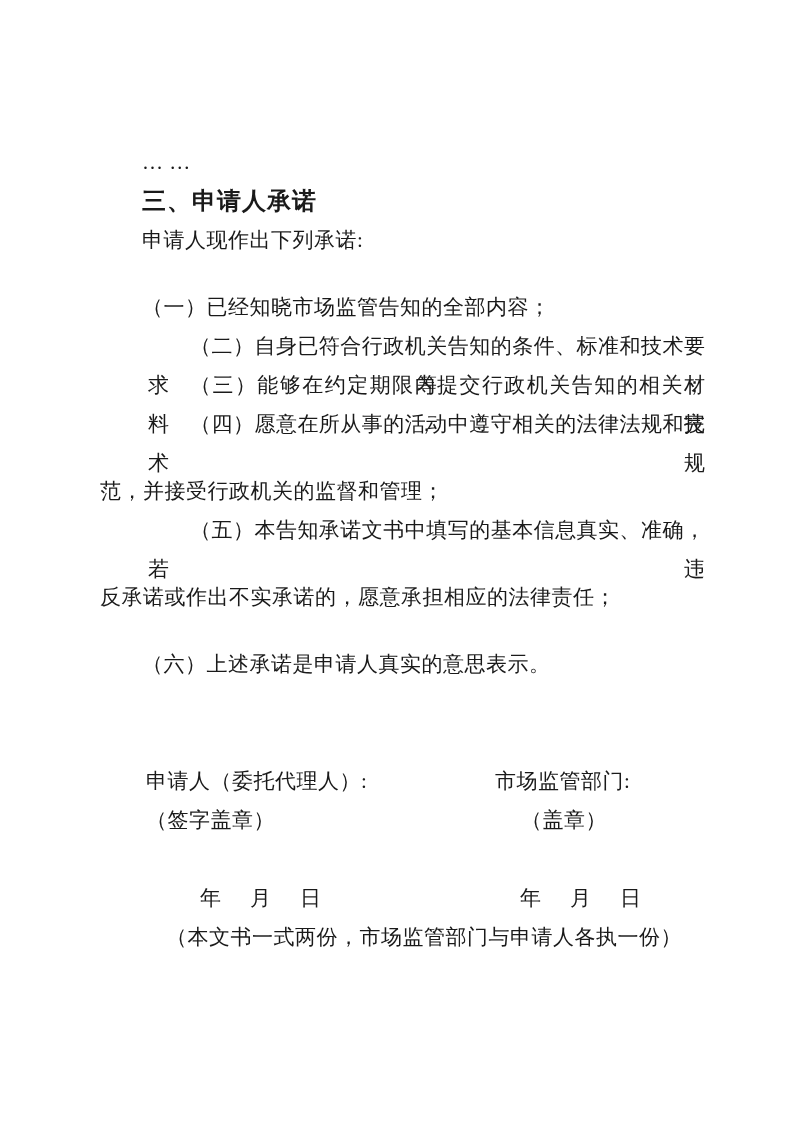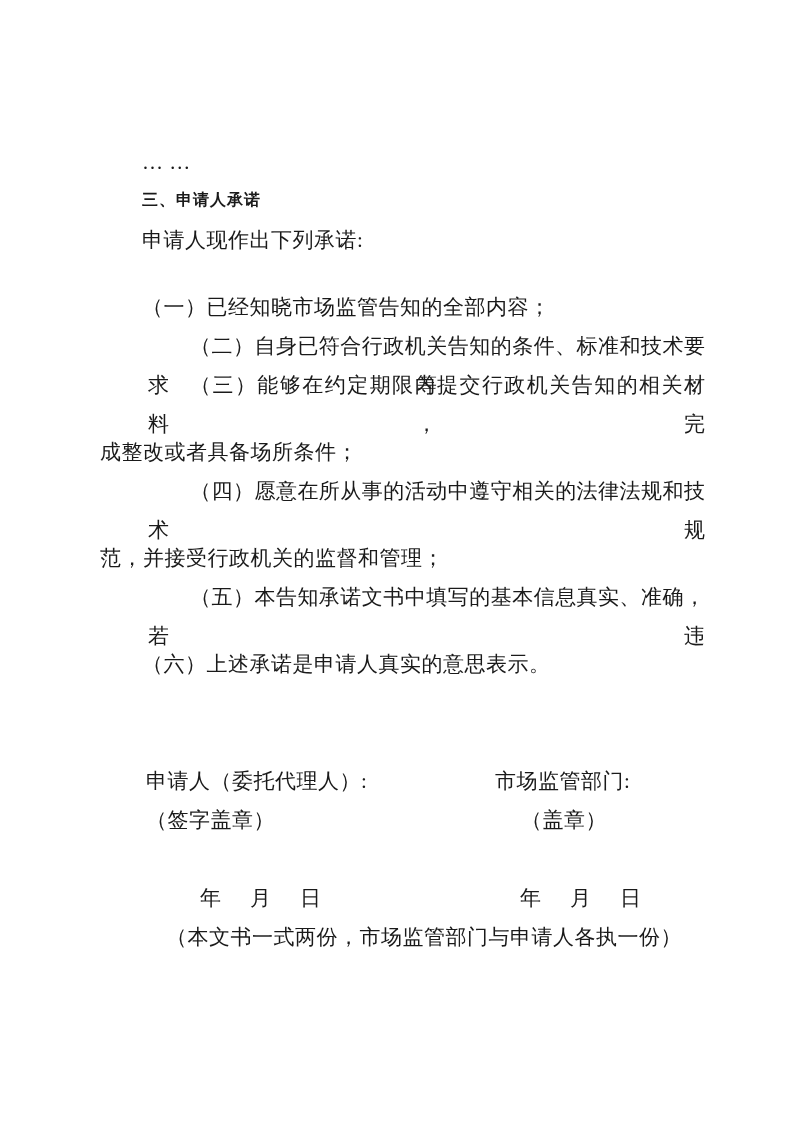--- a/index.html
+++ b/index.html
@@ -29,23 +29,23 @@
   .wrap { white-space: normal; margin-top: 28px; }
   .indent { text-indent: 42px; }
   .fill {
     white-space: normal;
     text-align: justify;
     text-align-last: justify;
     letter-spacing: 0;
     margin-left: 48px;
   }
   .heading {
-    font-family: Liberation Mono, monospace;
+    font-family: Liberation Serif, serif;
     font-weight: bold;
-    font-size: 16px;
+    font-size: 24px;
     letter-spacing: 1px;
   }
   .abs { position: absolute; top: 0; }
   .pos-sig-left   { left: 46px; }
   .pos-sig-right  { left: 395px; text-align: right; }
   .pos-seal-left  { left: 46px; text-align: right; }
   .pos-seal-right { left: 421px; }
   .pos-date-left  { left: 100px; }
   .pos-date-right { left: 420px; }
   .pos-note       { left: 66px; }
@@ -61,26 +61,26 @@
 
     <div class="line indent heading">三、申请人承诺</div>
 
     <div class="line indent">申请人现作出下列承诺:</div>
 
     <div class="line indent wrap">（一）已经知晓市场监管告知的全部内容；</div>
 
     <div class="line indent fill">（二）自身已符合行政机关告知的条件、标准和技术要求等；</div>
 
     <div class="line indent fill">（三）能够在约定期限内提交行政机关告知的相关材料，完</div>
-    <div class="line wrap">成整改或者具备场所条件；</div>
 
     <div class="line indent fill">（四）愿意在所从事的活动中遵守相关的法律法规和技术规</div>
     <div class="line wrap">范，并接受行政机关的监督和管理；</div>
 
     <div class="line indent fill">（五）本告知承诺文书中填写的基本信息真实、准确，若违</div>
+    <div class="line wrap">反承诺或作出不实承诺的，愿意承担相应的法律责任；</div>
 
     <div class="line indent wrap">（六）上述承诺是申请人真实的意思表示。</div>
 
     <div class="line"></div>
     <div class="line"></div>
 
     <div class="line">
       <span class="abs pos-sig-left">申请人（委托代理人）:</span>
       <span class="abs pos-sig-right">市场监管部门:</span>
     </div>

